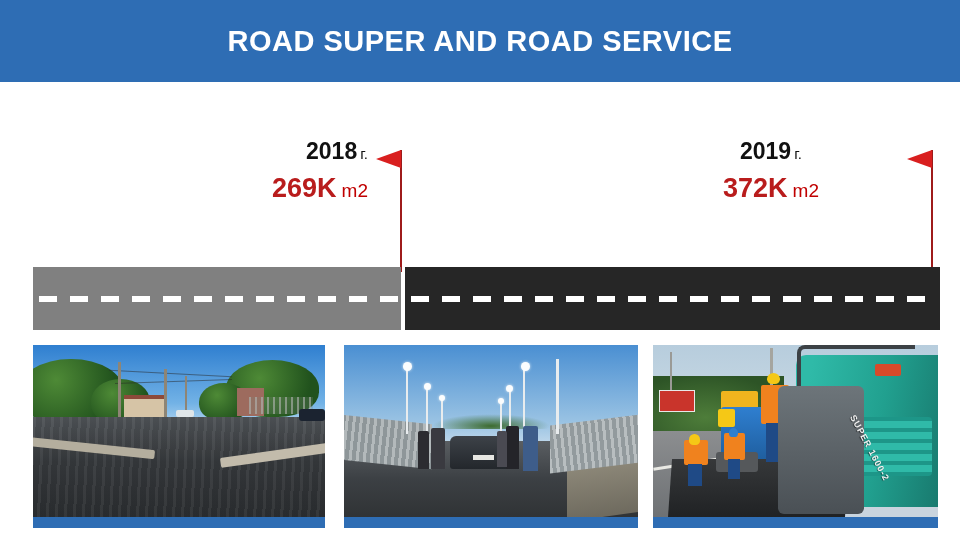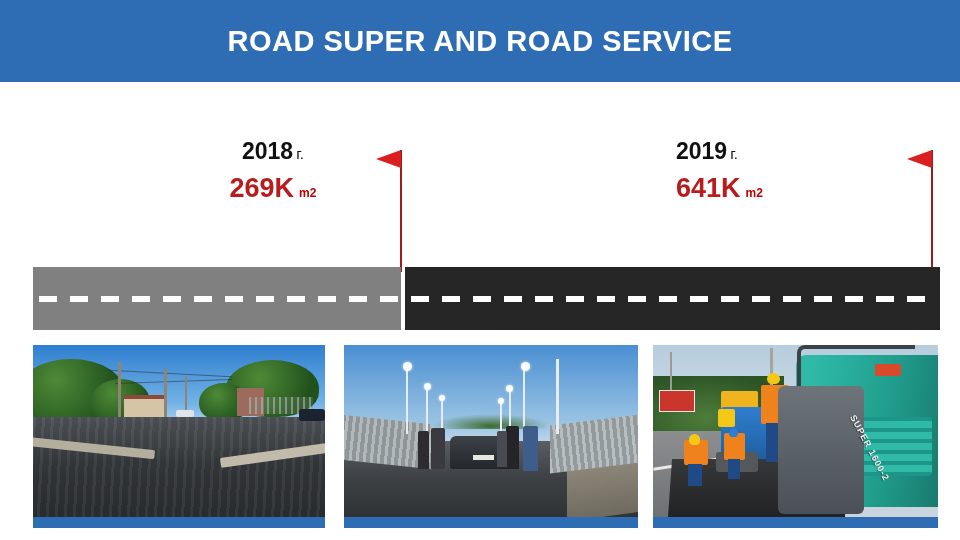--- a/index.html
+++ b/index.html
@@ -31,22 +31,22 @@
     color: #ffffff;
     font-size: 29px;
     font-weight: bold;
     letter-spacing: 0.5px;
     line-height: 36px;
     white-space: nowrap;
   }
 
   
   .stat-block { position: absolute; }
-  #stat-2018 { left: 158px; top: 138px; width: 230px; text-align: center; }
-  #stat-2019 { left: 676px; top: 138px; width: 230px; text-align: left; }
+  #stat-2018 { left: 138px; top: 138px; width: 230px; text-align: right; }
+  #stat-2019 { left: 656px; top: 138px; width: 230px; text-align: center; }
 
   .stat-year-row { white-space: nowrap; line-height: 27px; }
   .stat-year {
     color: #111111;
     font-size: 23px;
     font-weight: bold;
   }
   .stat-year-suffix {
     color: #111111;
     font-size: 15px;
@@ -54,22 +54,22 @@
     padding-left: 3px;
   }
   .stat-value-row { white-space: nowrap; line-height: 32px; margin-top: 5px; }
   .stat-value {
     color: #b91c1c;
     font-size: 27px;
     font-weight: bold;
   }
   .stat-unit {
     color: #C00000;
-    font-size: 12px;
-    font-weight: bold;
+    font-size: 19px;
+    font-weight: normal;
     padding-left: 5px;
   }
 
   
   .flag-marker { position: absolute; }
   .flag-pole {
     position: absolute;
     left: 0; top: 0;
     width: 2px;
     height: 122px;
@@ -354,21 +354,21 @@
   <div class="stat-value-row">
     <span class="stat-value">269K</span><span class="stat-unit">m2</span>
   </div>
 </div>
 
 <div class="stat-block" id="stat-2019">
   <div class="stat-year-row">
     <span class="stat-year">2019</span><span class="stat-year-suffix">г.</span>
   </div>
   <div class="stat-value-row">
-    <span class="stat-value">641K</span><span class="stat-unit">m2</span>
+    <span class="stat-value">372K</span><span class="stat-unit">m2</span>
   </div>
 </div>
 
 <div class="flag-marker" id="flag-2018">
   <div class="flag-pole"></div>
   <div class="flag-banner"></div>
 </div>
 <div class="flag-marker" id="flag-2019">
   <div class="flag-pole"></div>
   <div class="flag-banner"></div>

